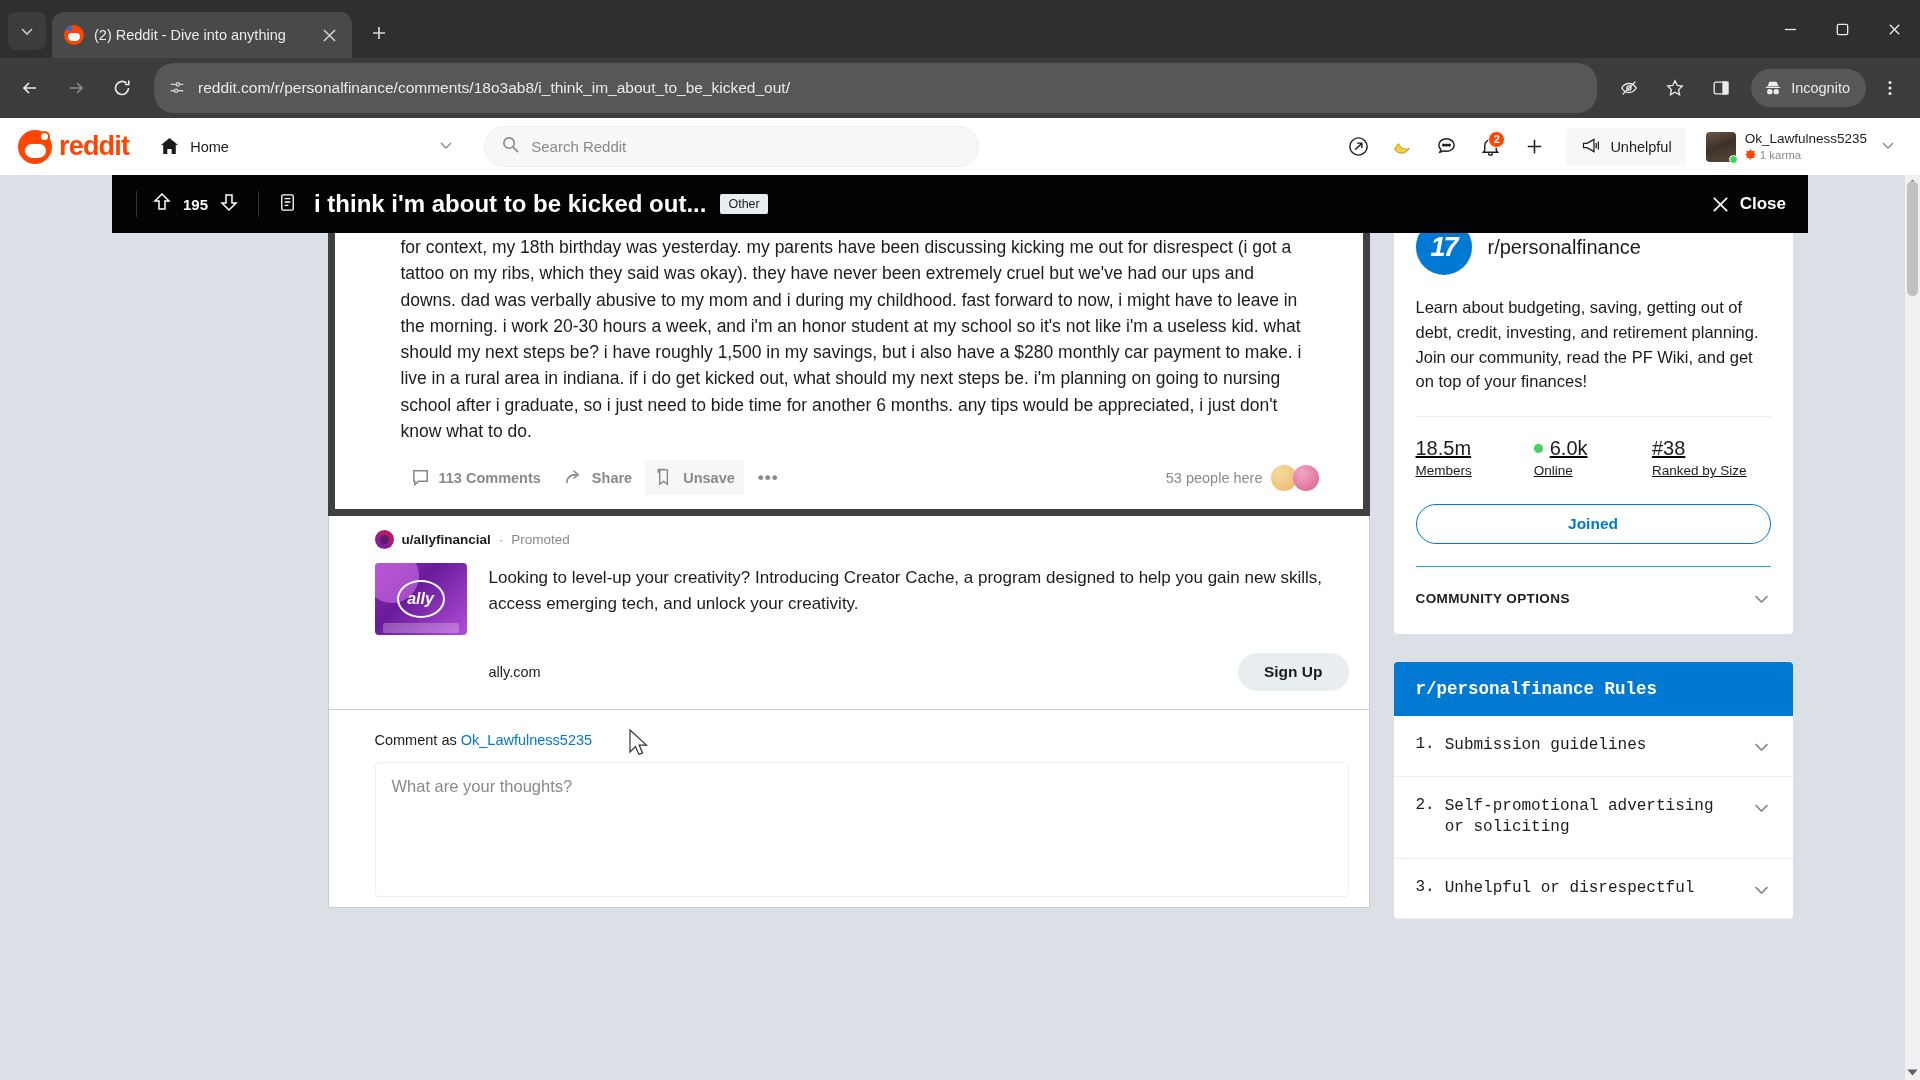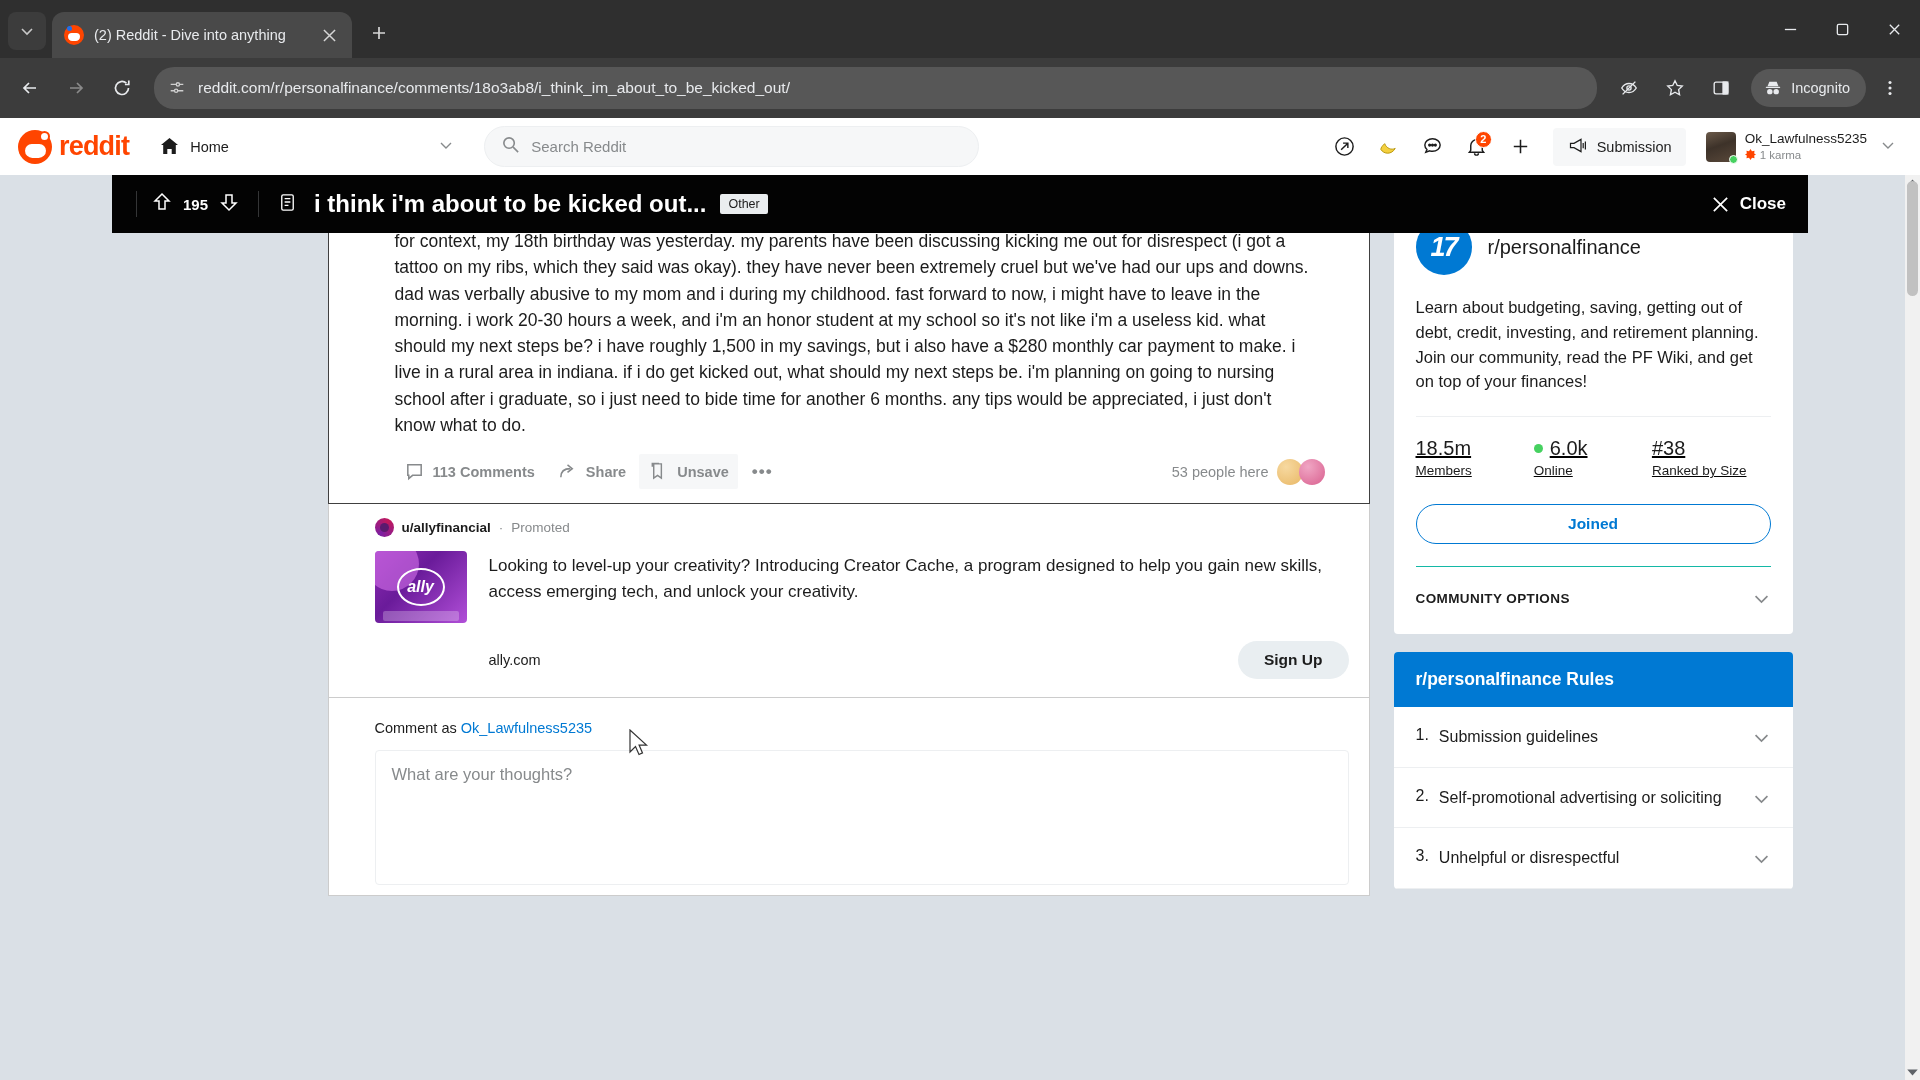--- a/index.html
+++ b/index.html
@@ -54,21 +54,21 @@
   .wc { width: 52px; height: 58px; display:flex; align-items:center; justify-content:center; }
   .wc svg { width: 15px; height: 15px; }
 
   .toolbar {
     height: 60px; background: #3c3c3c; display: flex; align-items: center;
     padding: 0 8px; gap: 2px;
   }
   .tb-btn { width: 44px; height: 44px; border-radius: 50%; display:flex; align-items:center; justify-content:center; flex:none;}
   .tb-btn svg { width: 20px; height: 20px; }
   .omnibox {
-    flex: 1; height: 42px; background: #575757; border-radius: 20px;
+    flex: 1; height: 50px; background: #575757; border-radius: 20px;
     display: flex; align-items: center; padding: 0 14px; gap: 12px;
     margin: 0 8px; min-width: 0;
   }
   .omnibox .siteicon svg { width: 18px; height: 18px; display:block; }
   .url { color: #e8eaed; font-size: 15.5px; white-space: nowrap; overflow: hidden; text-overflow: ellipsis; }
   .tb-right { display: flex; align-items: center; gap: 2px; flex: none; }
   .incognito-pill {
     height: 38px; background: #575757; border-radius: 20px; display:flex;
     align-items:center; gap: 8px; padding: 0 16px 0 12px; margin-left: 6px;
   }
@@ -156,21 +156,21 @@
   .ob-close { margin-left: auto; display:flex; align-items:center; gap: 10px; color:#fff; font-size: 17px; font-weight:700;}
   .ob-close svg { width: 19px; height: 19px; }
 
   .scrollview {
     position:absolute; inset: 0; padding-top: 0; display:flex; justify-content:center;
     gap: 24px; padding-left: 0; padding-right: 0;
   }
   .col-main { width: 1042px; margin-left: 200px; }
   .col-side { width: 399px; }
 
-  .post-card { border: 1px solid #404040; background: #fff; border-radius: 0; margin-top: 0; position: relative; }
+  .post-card { border: 7px solid #404040; background: #fff; border-radius: 0; margin-top: 0; position: relative; }
   .post-inner { padding: 0 20px 0 20px; }
   .post-collapse { position:absolute; left: 12px; top: 12px; }
   .post-collapse svg { width: 20px; height: 20px; }
   .post-flair {
     display:inline-block; background: #edeff1; color:#1c1c1c; font-size: 12.5px;
     padding: 3px 8px; border-radius: 2px; margin: 14px 0 0 48px;
   }
   .post-body {
     font-size: 17.5px; line-height: 1.5; color: #1c1c1c;
     padding: 18px 40px 6px 46px; max-width: 1000px;
@@ -253,21 +253,21 @@
     border: 1px solid #0079d3; background: #fff; color:#0079d3; font-size: 15.5px;
     font-weight: 700; font-family: inherit;
   }
   .comm-opts {
     margin-top: 22px; border-top: 1px solid #14b8a6; padding: 22px 0 8px 0;
     display:flex; align-items:center;
   }
   .comm-opts .t { font-size: 13.5px; font-weight: 700; color:#1c1c1c; letter-spacing: .4px;}
   .comm-opts svg { width: 19px; height: 19px; margin-left:auto;}
 
-  .rules-card { background:#fff; border-radius: 4px; margin-top: 18px; overflow:hidden;}
+  .rules-card { background:#fff; border-radius: 4px; margin-top: 28px; overflow:hidden;font-family:Liberation Mono, monospace;}
   .rules-head { background: #0079d3; color:#fff; font-size: 17.5px; font-weight:700; padding: 17px 22px;}
   .rule {
     display:flex; align-items:flex-start; gap: 10px; padding: 19px 22px;
     border-bottom: 1px solid #edeff1; font-size: 16px; color:#1c1c1c;
   }
   .rule .num { flex:none; }
   .rule .txt { flex:1; line-height:1.35;}
   .rule svg { width: 19px; height: 19px; flex:none; margin-top: 2px;}
 
   
@@ -457,21 +457,21 @@
               <path d="M12 5v14M5 12h14"></path>
             </svg>
         </div>
         <div class="advertise">
           <span>
             <svg viewBox="0 0 24 24" stroke="#1c1c1c" stroke-width="1.4" fill="none">
                 <path d="M4 9.5h4l8-4.5v14l-8-4.5H4z"></path>
                 <path d="M18.5 9v6M21 7.5v9"></path>
               </svg>
           </span>
-          <span>Submission</span>
+          <span>Unhelpful</span>
         </div>
         <div class="user-chip">
           <span class="avatar-sq">
               <span class="dot"></span>
             </span>
           <span class="user-meta">
             <span class="user-name">Ok_Lawfulness5235</span>
             <span class="user-karma">
               <svg class="karma-ic" viewBox="0 0 12 12" fill="#ff4500">
                   <path d="M6 0l1.6 2.4L10.4 2 10 4.8 12 6l-2 1.2.4 2.8-2.8-.4L6 12l-1.6-2.4L1.6 10 2 7.2 0 6l2-1.2L1.6 2l2.8.4z"></path>

